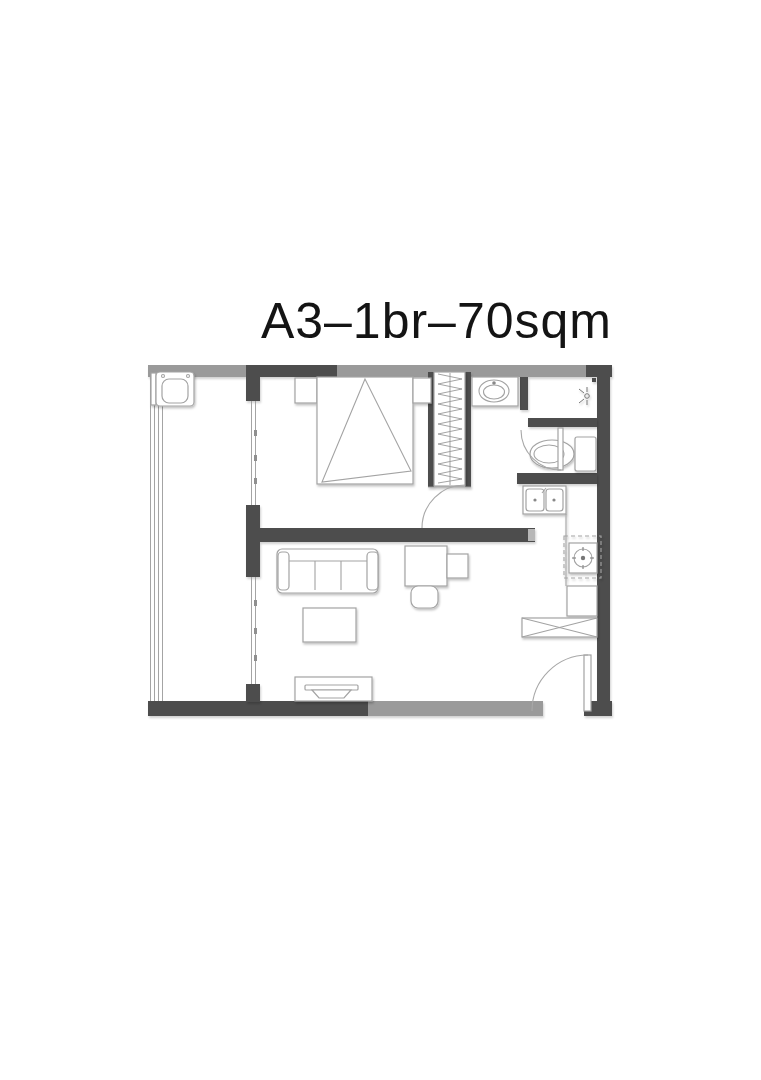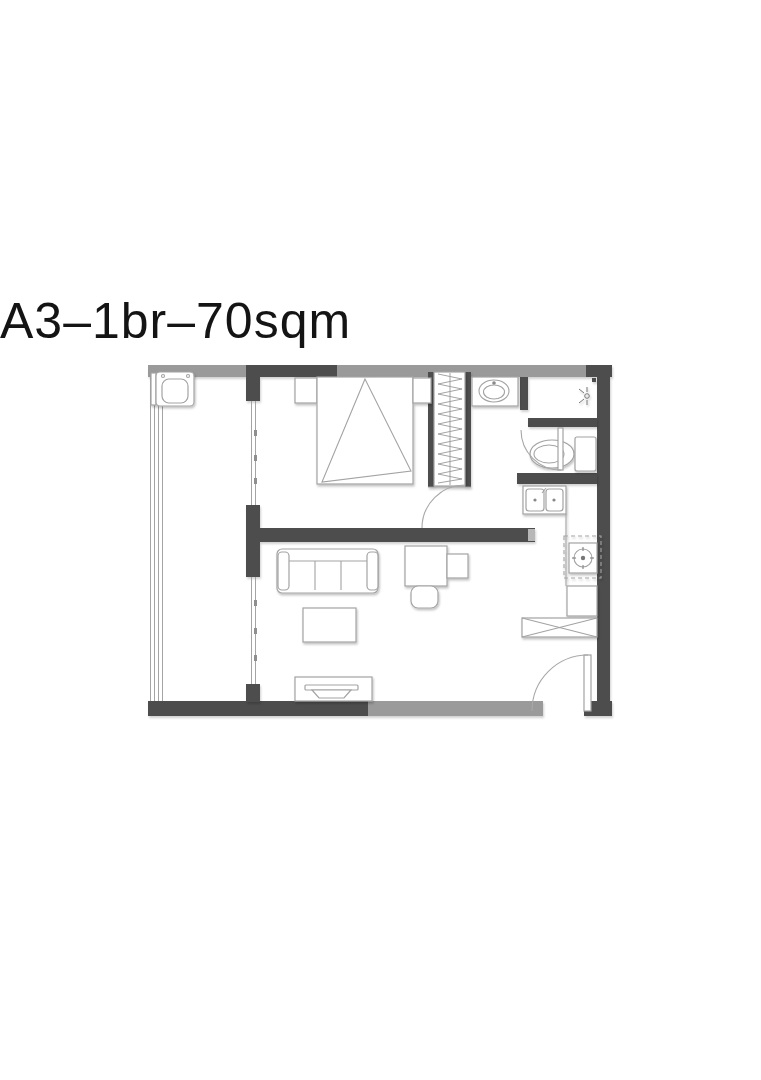--- a/index.html
+++ b/index.html
@@ -3,21 +3,21 @@
 <meta charset="utf-8">
 <style>
   :root{
     --background:#ffffff; --title:#141414;
     --wall-light:#9a9a9a; --wall-dark:#4d4d4d;
     --furniture-line:#a3a3a3; --furniture-fill:#ffffff;
   }
   html,body{margin:0;padding:0;background:#fff;}
   .page{position:relative;width:761px;height:1080px;background:var(--background);
         font-family:"Liberation Sans", sans-serif;overflow:hidden;}
-  .plan-title{position:absolute;top:292px;left:0;width:612px;text-align:left;
+  .plan-title{position:absolute;top:292px;left:0;width:612px;text-align:right;
         font-size:50px;font-weight:500;letter-spacing:1px;color:var(--title);}
   svg{position:absolute;left:0;top:0;}
   .wl{fill:var(--wall-light);}
   .wd{fill:var(--wall-dark);}
   .cap{fill:#b7b7b7;}
   .fs{fill:var(--furniture-fill);stroke:var(--furniture-line);stroke-width:1.2;}
   .ln{fill:none;stroke:var(--furniture-line);stroke-width:1.1;}
   .thin{fill:none;stroke:#9a9a9a;stroke-width:0.9;}
   .arc{fill:none;stroke:#a8a8a8;stroke-width:1.1;}
   .glyph{stroke:#777;stroke-width:1;fill:none;}

